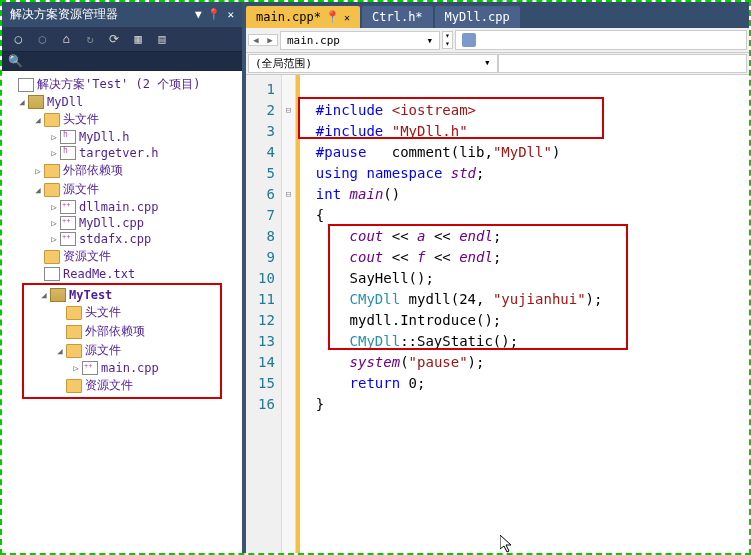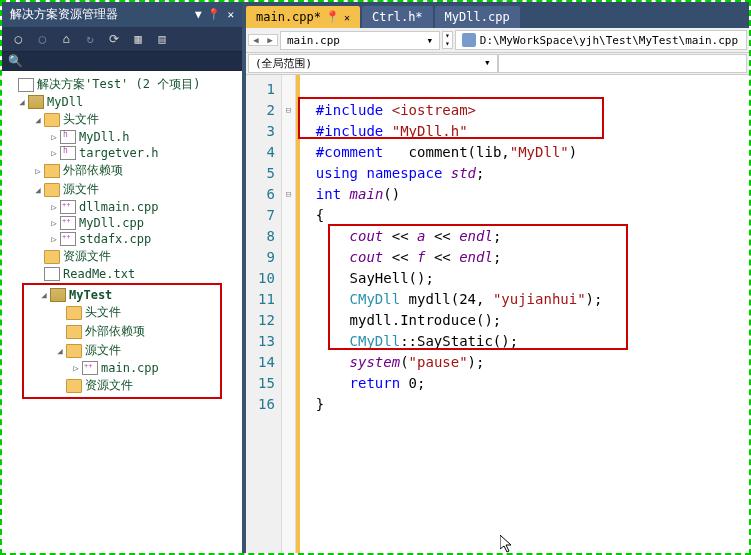--- a/index.html
+++ b/index.html
@@ -10,21 +10,21 @@
 .left-panel { width: 240px; background: #293955; color: #fff; display: flex; flex-direction: column; }
 .left-header { display: flex; align-items: center; justify-content: space-between; padding: 4px 8px; font-size: 12px; background: #364e6e; }
 .left-header-title { flex: 1; }
 .left-header-icons { display: flex; gap: 6px; font-size: 11px; }
 .left-toolbar { display: flex; align-items: center; gap: 8px; padding: 4px 8px; background: #293955; border-bottom: 1px solid #1a2638; }
 .tb-icon { width: 16px; height: 16px; display: inline-flex; align-items: center; justify-content: center; color: #ccc; font-size: 12px; }
 .search-row { display: flex; align-items: center; padding: 2px 6px; background: #1e2d45; border-bottom: 1px solid #1a2638; }
 .search-input { flex: 1; background: transparent; border: none; color: #bbb; font-size: 11px; padding: 3px; }
 .search-icon { color: #ccc; font-size: 12px; }
 
-.tree { flex: 1; background: #fff; color: #14532d; font-size: 12px; overflow: auto; padding: 4px 0; }
+.tree { flex: 1; background: #fff; color: #4c1d95; font-size: 12px; overflow: auto; padding: 4px 0; }
 .tree-item { display: flex; align-items: center; padding: 1px 4px; white-space: nowrap; cursor: pointer; }
 .arrow { width: 12px; display: inline-block; text-align: center; color: #666; font-size: 9px; }
 .arrow.open::before { content: "◢"; }
 .arrow.closed::before { content: "▷"; }
 .arrow.none::before { content: ""; }
 .icon { width: 16px; height: 14px; margin-right: 3px; display: inline-block; }
 .icon-sln { background: #fff; border: 1px solid #888; position: relative; }
 .icon-prj { background: linear-gradient(#d4b86a,#c9a94a); border: 1px solid #a08030; }
 .icon-folder { background: #f5c869; border: 1px solid #c9983a; border-radius: 1px; }
 .icon-folder-ext { background: #f5c869; border: 1px solid #c9983a; position: relative; }
@@ -220,21 +220,20 @@
       <div class="nav-drop nav-main">
           <span>main.cpp</span>
           <span style="margin-left:auto">▾</span>
         </div>
       <div class="nav-sep">
           <span>▾</span>
           <span>▾</span>
         </div>
       <div class="nav-drop" style="flex:1">
           <span class="nav-path-icon"></span>
-          <span>D:\MyWorkSpace\yjh\Test\MyTest\main.cpp</span>
         </div>
     </div>
     <div class="scope-bar">
       <div class="scope-drop">
           <span>(全局范围)</span>
           <span>▾</span>
         </div>
       <div class="scope-drop">
           <span></span>
           <span></span>
@@ -275,21 +274,21 @@
           <div></div>
           <div></div>
           <div></div>
           <div></div>
       </div>
       <div class="margin-stripe"></div>
       <div class="code">
         <div class="code-line"></div>
         <div class="code-line"><span class="kw">#include</span> <span class="str">&lt;iostream&gt;</span></div>
         <div class="code-line"><span class="kw">#include</span> <span class="str">"MyDll.h"</span></div>
-        <div class="code-line"><span class="kw">#comment</span>   <span class="fn">comment</span><span>(lib,</span><span class="str">"MyDll"</span><span>)</span></div>
+        <div class="code-line"><span class="kw">#pause</span>   <span class="fn">comment</span><span>(lib,</span><span class="str">"MyDll"</span><span>)</span></div>
         <div class="code-line"><span class="kw">using</span> <span class="kw">namespace</span> <span class="id">std</span><span>;</span></div>
         <div class="code-line"><span class="kw">int</span> <span class="id">main</span><span>()</span></div>
         <div class="code-line"><span class="brace">{</span></div>
         <div class="code-line">    <span class="id">cout</span><span> &lt;&lt; </span><span class="id">a</span><span> &lt;&lt; </span><span class="id">endl</span><span>;</span></div>
         <div class="code-line">    <span class="id">cout</span><span> &lt;&lt; </span><span class="id">f</span><span> &lt;&lt; </span><span class="id">endl</span><span>;</span></div>
         <div class="code-line">    <span class="fn">SayHell</span><span>();</span></div>
         <div class="code-line">    <span class="type">CMyDll</span><span> mydll(24, </span><span class="str">"yujianhui"</span><span>);</span></div>
         <div class="code-line">    <span>mydll.Introduce();</span></div>
         <div class="code-line">    <span class="type">CMyDll</span><span>::SayStatic();</span></div>
         <div class="code-line">    <span class="id sys">system</span><span>(</span><span class="str">"pause"</span><span>);</span></div>

